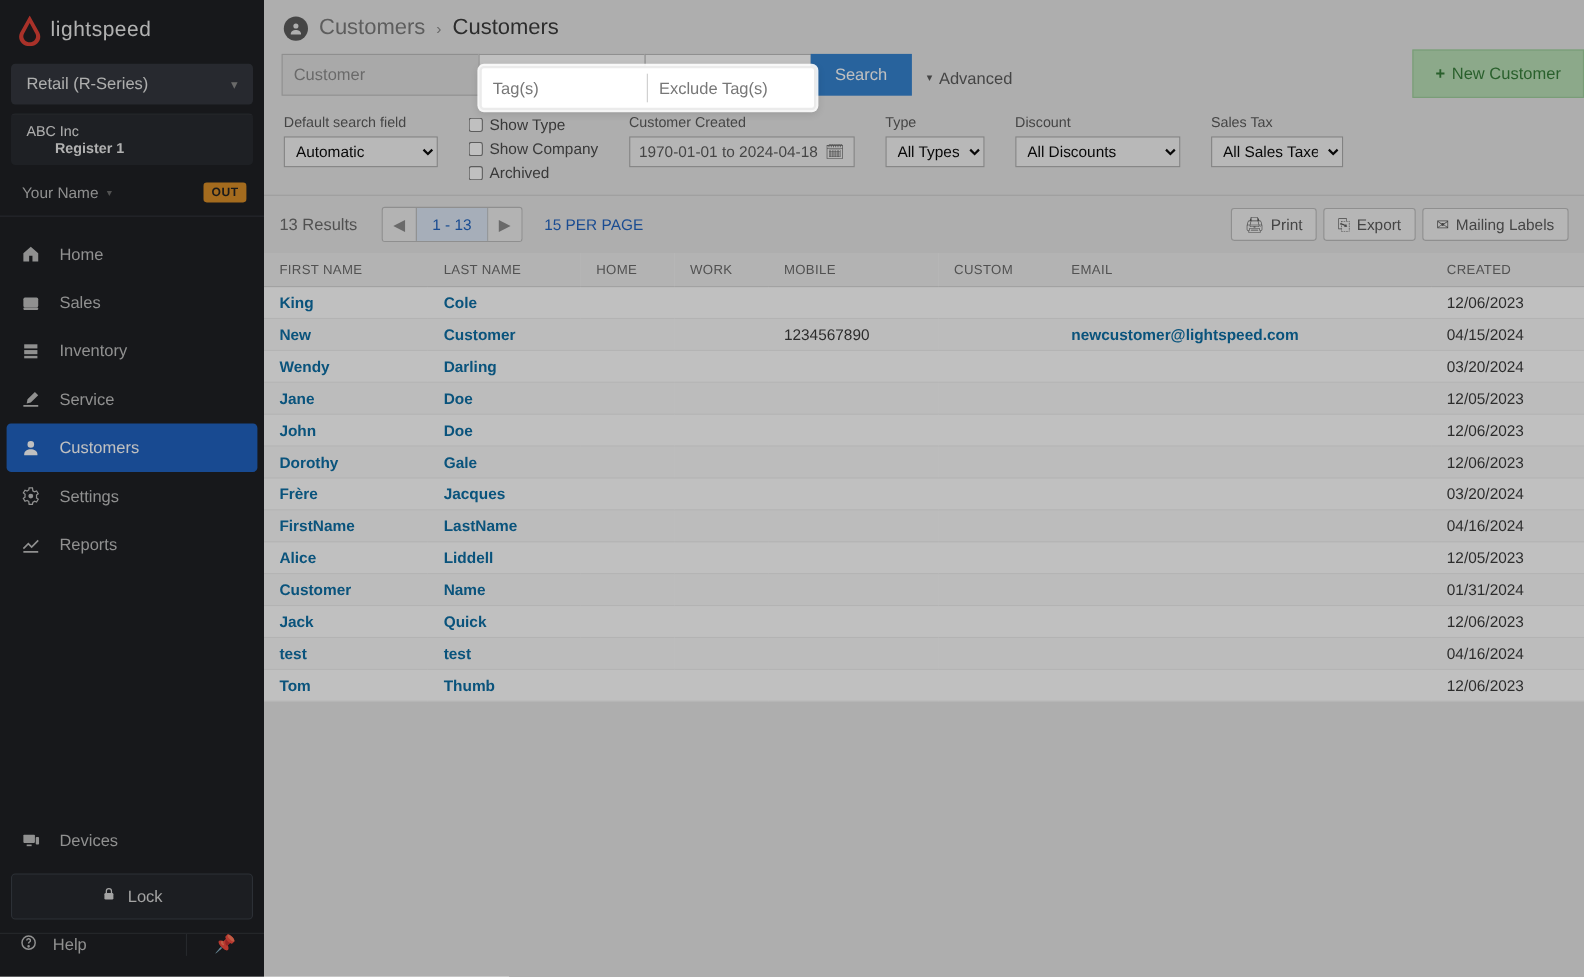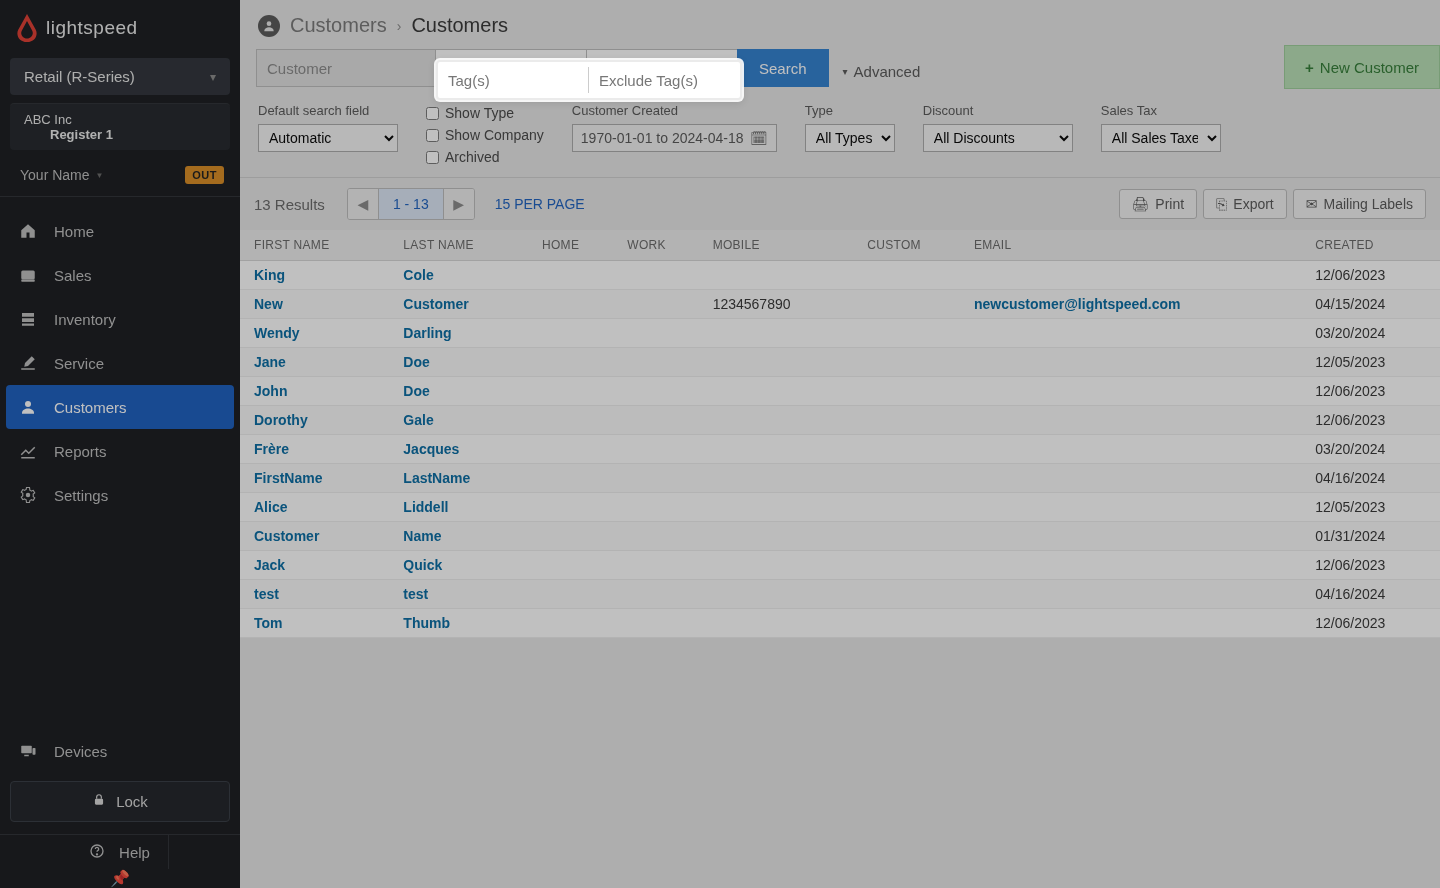--- a/index.html
+++ b/index.html
@@ -101,23 +101,22 @@
     background: #1c1f24;
     color: #d8d8d8;
     border-radius: 4px;
     padding: 11px 0;
     display: flex; align-items: center; justify-content: center;
     gap: 10px; font-size: 15px;
     cursor: pointer;
   }
   .bottom-bar {
     border-top: 1px solid #2a2d32;
-    display: flex; align-items: center;
-    height: 54px;
-    flex-direction: column;
+    display: flex; align-items: flex-start;
+    height: 40px;
   }
   .help-cell {
     flex: 1 1 auto;
     display: flex; align-items: center; gap: 14px;
     padding: 0 18px; color: #bdbdbd; font-size: 15px;
     border-right: 1px solid #2a2d32;
   }
   .pin-cell {
     width: 70px; display:flex; align-items:center; justify-content:center;
     color: #caa24a; font-size: 16px;
@@ -378,35 +377,35 @@
       <span class="nav-icon">
           <svg width="18" height="18" viewBox="0 0 24 24" fill="#fff">
             <circle cx="12" cy="8" r="4"></circle>
             <path d="M4 20c0-4 4-6 8-6s8 2 8 6v1H4z"></path>
           </svg>
         </span>
       <span>Customers</span>
     </div>
     <div class="nav-item">
       <span class="nav-icon">
+          <svg width="18" height="18" viewBox="0 0 24 24" fill="#bdbdbd">
+            <circle cx="12" cy="12" r="3"></circle>
+            <path d="M19 12a7 7 0 0 0-.1-1.2l2.1-1.6-2-3.4-2.5 1a7 7 0 0 0-2-1.2L14 2h-4l-.5 2.6a7 7 0 0 0-2 1.2l-2.5-1-2 3.4 2.1 1.6A7 7 0 0 0 5 12c0 .4 0 .8.1 1.2l-2.1 1.6 2 3.4 2.5-1a7 7 0 0 0 2 1.2L10 22h4l.5-2.6a7 7 0 0 0 2-1.2l2.5 1 2-3.4-2.1-1.6c.1-.4.1-.8.1-1.2z" fill="none" stroke="#bdbdbd" stroke-width="1.5"></path>
+          </svg>
+        </span>
+      <span>Settings</span>
+    </div>
+    <div class="nav-item">
+      <span class="nav-icon">
           <svg width="18" height="18" viewBox="0 0 24 24" fill="none" stroke="#bdbdbd" stroke-width="2">
             <polyline points="3 17 9 11 13 15 21 7"></polyline>
             <path d="M3 21h18"></path>
           </svg>
         </span>
       <span>Reports</span>
-    </div>
-    <div class="nav-item">
-      <span class="nav-icon">
-          <svg width="18" height="18" viewBox="0 0 24 24" fill="#bdbdbd">
-            <circle cx="12" cy="12" r="3"></circle>
-            <path d="M19 12a7 7 0 0 0-.1-1.2l2.1-1.6-2-3.4-2.5 1a7 7 0 0 0-2-1.2L14 2h-4l-.5 2.6a7 7 0 0 0-2 1.2l-2.5-1-2 3.4 2.1 1.6A7 7 0 0 0 5 12c0 .4 0 .8.1 1.2l-2.1 1.6 2 3.4 2.5-1a7 7 0 0 0 2 1.2L10 22h4l.5-2.6a7 7 0 0 0 2-1.2l2.5 1 2-3.4-2.1-1.6c.1-.4.1-.8.1-1.2z" fill="none" stroke="#bdbdbd" stroke-width="1.5"></path>
-          </svg>
-        </span>
-      <span>Settings</span>
     </div>
   </nav>
 
   <div class="sidebar-spacer"></div>
 
   <div class="devices-row">
     <span class="nav-icon">
         <svg width="18" height="18" viewBox="0 0 24 24" fill="#bdbdbd">
           <rect x="3" y="5" width="14" height="10" rx="1"></rect>
           <rect x="7" y="17" width="6" height="2"></rect>

